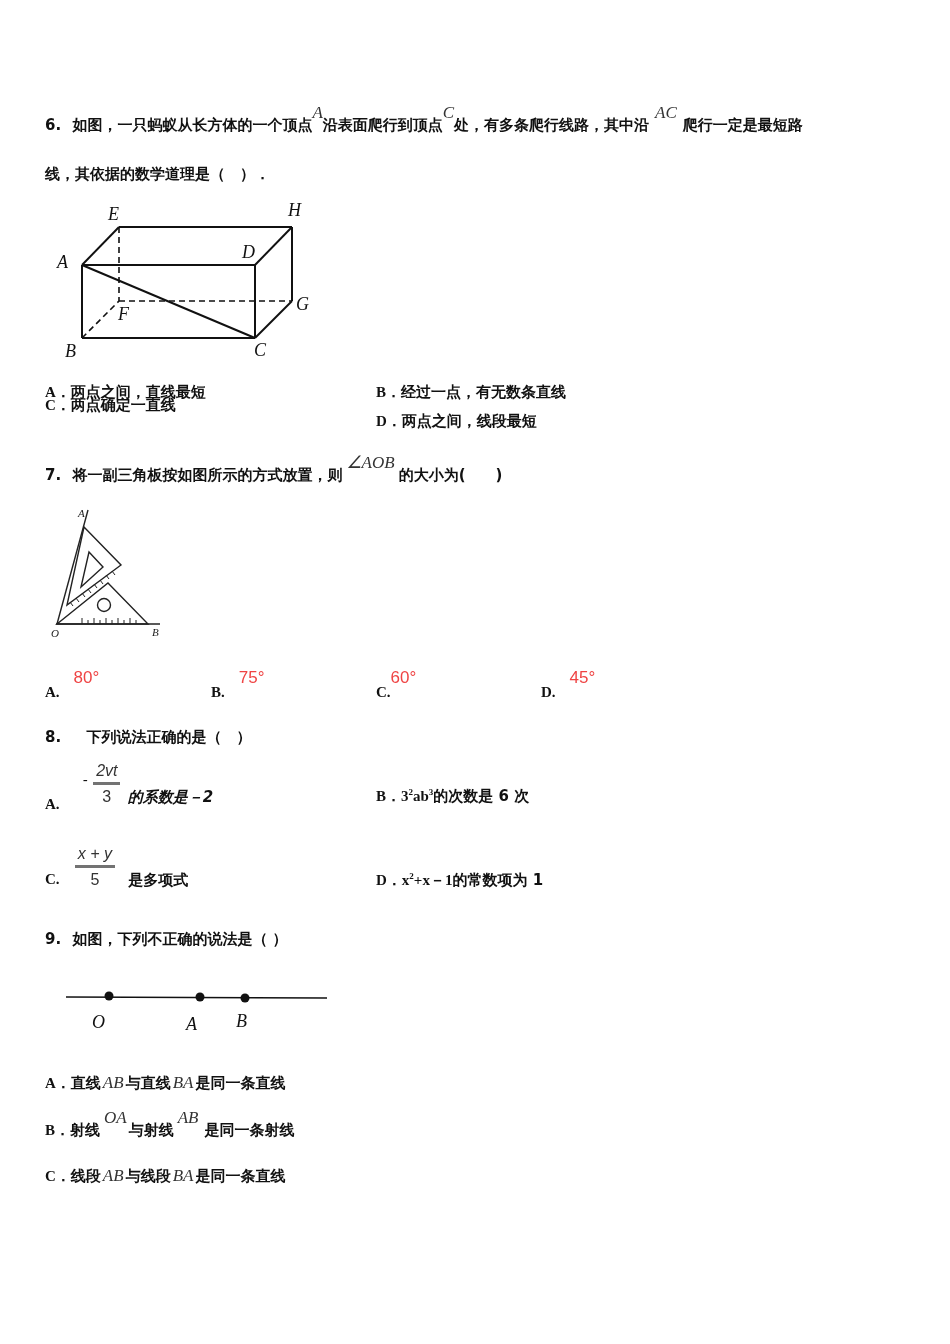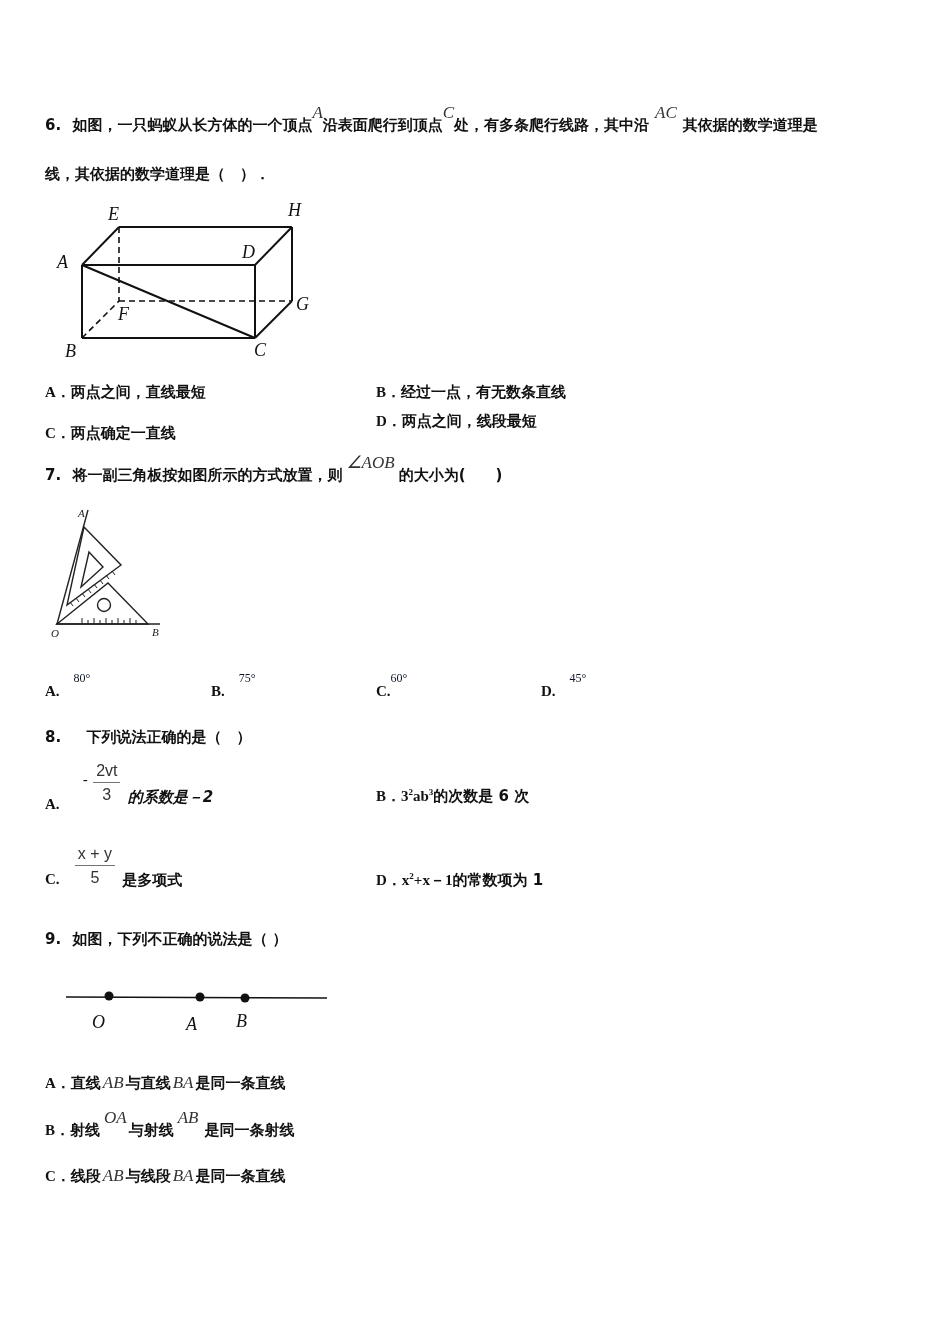--- a/index.html
+++ b/index.html
@@ -3,35 +3,35 @@
   <meta charset="utf-8">
   <style>
     html, body { margin: 0; padding: 0; background: #ffffff; }
     body { width: 950px; height: 1344px; position: relative; overflow: hidden;
            font-family: "DejaVu Sans", sans-serif; color: #111; }
     .abs { position: absolute; white-space: nowrap; }
     .q { font-size: 15px; font-weight: bold; }
     .opt { font-size: 15px; font-weight: bold; }
     .lbl { font-family: "Liberation Serif", serif; font-weight: bold; font-size: 15px; }
     .math { font-family: "Liberation Serif", serif; font-style: italic; font-weight: normal; font-size: 17px; color: #333; }
-    .mathup { font-family: Liberation Serif, serif; font-weight: normal; font-size: 12px; color: #0f172a; }
+    .mathup { font-family: Liberation Sans, sans-serif; font-weight: normal; font-size: 17px; color: #ef4444; }
     .sup-math { position: relative; top: -12px; }
     .frac { display: inline-block; vertical-align: middle; text-align: center; font-family: "Liberation Sans", sans-serif; font-weight: normal; font-size: 16px; color: #333; }
-    .frac .num { display: block; border-bottom: 1px solid #737373; padding: 0 3px 2px 3px; }
+    .frac .num { display: block; border-bottom: 3px solid #737373; padding: 0 3px 2px 3px; font-style: italic; }
     .frac .den { display: block; padding-top: 3px; }
     .serifb { font-family: "Liberation Serif", serif; font-weight: bold; }
     sup { font-size: 9px; }
     svg text { font-family: "Liberation Serif", serif; font-style: italic; }
   </style>
 </head>
 <body>
 
 <div class="abs q" style="left:45px; top:115px;">
   <span>6.</span>
-  <span style="margin-left:6px;">如图，一只蚂蚁从长方体的一个顶点</span><span class="math sup-math">A</span><span>沿表面爬行到顶点</span><span class="math sup-math">C</span><span>处，有多条爬行线路，其中沿</span><span class="math sup-math" style="margin:0 6px;">AC</span><span>其依据的数学道理是</span>
+  <span style="margin-left:6px;">如图，一只蚂蚁从长方体的一个顶点</span><span class="math sup-math">A</span><span>沿表面爬行到顶点</span><span class="math sup-math">C</span><span>处，有多条爬行线路，其中沿</span><span class="math sup-math" style="margin:0 6px;">AC</span><span>爬行一定是最短路</span>
 </div>
 <div class="abs q" style="left:45px; top:165px;">线，其依据的数学道理是（　）．</div>
 
 <svg class="abs" style="left:50px; top:198px;" width="280" height="170" viewBox="0 0 280 170">
   <g stroke="#111" stroke-width="2" fill="none">
 
     <line x1="32" y1="67" x2="205" y2="67"></line>
     <line x1="32" y1="67" x2="32" y2="140"></line>
     <line x1="32" y1="140" x2="205" y2="140"></line>
     <line x1="205" y1="67" x2="205" y2="140"></line>
@@ -61,21 +61,21 @@
     <text x="204" y="158">C</text>
   </g>
 </svg>
 
 <div class="abs opt" style="left:45px; top:383px;">
   <span class="lbl">A．</span><span>两点之间，直线最短</span>
 </div>
 <div class="abs opt" style="left:376px; top:383px;">
   <span class="lbl">B．</span><span>经过一点，有无数条直线</span>
 </div>
-<div class="abs opt" style="left:45px; top:424px;">
+<div class="abs opt" style="left:45px; top:396px;">
   <span class="lbl">C．</span><span>两点确定一直线</span>
 </div>
 <div class="abs opt" style="left:376px; top:412px;">
   <span class="lbl">D．</span><span>两点之间，线段最短</span>
 </div>
 
 <div class="abs q" style="left:45px; top:464px;">
   <span>7.</span>
   <span style="margin-left:6px;">将一副三角板按如图所示的方式放置，则</span><span class="math sup-math" style="margin:0 4px;">∠AOB</span><span>的大小为(　　)</span>
 </div>
@@ -153,21 +153,21 @@
 <div class="abs opt" style="left:376px; top:787px;">
   <span class="lbl">B．</span><span class="serifb">3</span><sup class="serifb">2</sup><span class="serifb">ab</span><sup class="serifb">3</sup><span>的次数是 6 次</span>
 </div>
 
 <div class="abs opt" style="left:45px; top:845px;">
   <span class="lbl" style="display:inline-block; vertical-align:top; margin-top:26px;">C.</span>
   <span class="frac" style="vertical-align:top; margin-left:10px;">
     <span class="num">x + y</span>
     <span class="den">5</span>
   </span>
-  <span style="display:inline-block; vertical-align:top; margin-top:26px; margin-left:2px;">是多项式</span>
+  <span style="display:inline-block; vertical-align:top; margin-top:26px; margin-left:8px;">是多项式</span>
 </div>
 
 <div class="abs opt" style="left:376px; top:871px;">
   <span class="lbl">D．</span><span class="serifb">x</span><sup class="serifb">2</sup><span class="serifb">+x－1</span><span>的常数项为 1</span>
 </div>
 
 <div class="abs q" style="left:45px; top:930px;">
   <span>9.</span>
   <span style="margin-left:6px;">如图，下列不正确的说法是（ ）</span>
 </div>

